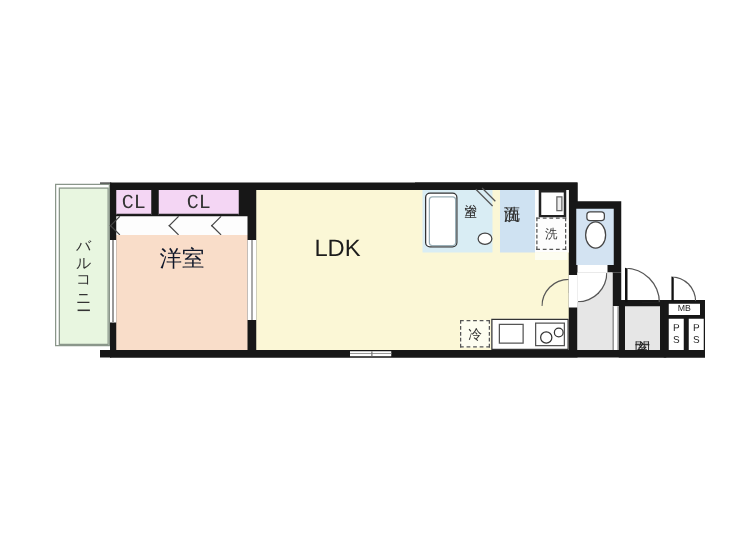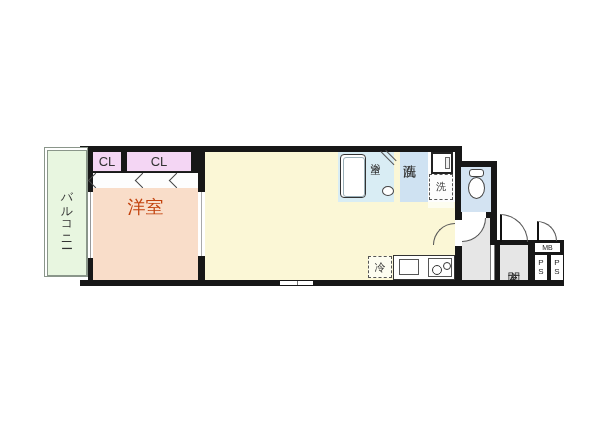--- a/index.html
+++ b/index.html
@@ -23,27 +23,27 @@
   #balcony-fill{width:100%;height:100%;border:1px solid #8a968a;background:#e8f6e0;
     display:flex;align-items:center;justify-content:center;}
   .vtext{writing-mode:vertical-rl;text-orientation:upright;letter-spacing:1px;line-height:1;}
   #balcony-label{font-size:12px;color:#333;}
 
   
   #closet-left{left:93px;top:152px;width:28px;height:20px;background:#f4d6f4;border-bottom:1px solid #222;
     display:flex;align-items:center;justify-content:center;}
   #closet-right{left:127px;top:152px;width:64px;height:20px;background:#f4d6f4;border-bottom:1px solid #222;
     display:flex;align-items:center;justify-content:center;}
-  .cl-label{font-size:13px;color:#333;}
+  .cl-label{font-size:16px;color:#333;font-family:Liberation Mono, monospace;}
   #cl-strip{left:93px;top:173px;width:105px;height:15px;background:#fdfdfd;}
   .chev{width:11px;height:11px;border-left:1.5px solid #444;border-bottom:1.5px solid #444;
     transform:rotate(45deg);background:transparent;}
   #chev1{left:90px;top:175px;} #chev2{left:137px;top:175px;} #chev3{left:171px;top:175px;}
   #bedroom-room{left:93px;top:188px;width:105px;height:92px;background:#f9ddc9;}
-  #bedroom-text{left:93px;top:196px;width:105px;text-align:center;font-size:18px;line-height:1.3;color:#c2410c;}
+  #bedroom-text{left:93px;top:196px;width:105px;text-align:center;font-size:18px;line-height:1.3;color:#0f172a;}
 
   
   #balcony-window{left:88px;top:192px;width:5px;height:66px;background:#fff;
     background-image:linear-gradient(to right,transparent 40%,#999 40%,#999 60%,transparent 60%);}
   #bedroom-ldk-opening{left:198px;top:192px;width:7px;height:64px;background:#fff;
     background-image:linear-gradient(to right,transparent 42%,#aaa 42%,#aaa 58%,transparent 58%);}
   #ldk-window{left:280px;top:281px;width:33px;height:4px;background:#fff;
     background-image:linear-gradient(to bottom,transparent 40%,#999 40%,#999 60%,transparent 60%);}
   #ldk-window:after{content:"";position:absolute;left:50%;top:0;width:1px;height:100%;background:#777;}
   #ldk-doorway{left:455px;top:220px;width:7px;height:26px;background:#fff;}
@@ -210,15 +210,16 @@
     <span class="burner" id="burner2"></span>
   </div>
   <div class="abs" id="fridge">
     <span id="fridge-label">冷</span>
   </div>
 
   <div class="abs" id="bedroom-text">
     <div>洋室</div>
   </div>
   <div class="abs" id="ldk-text">
+    <div>LDK</div>
   </div>
 
 </div>
 
 </body></html>

